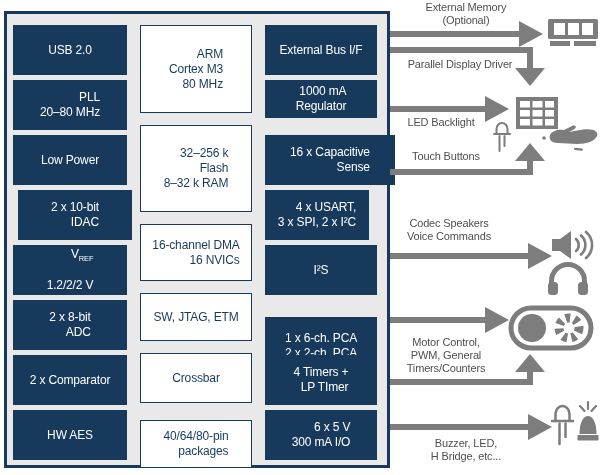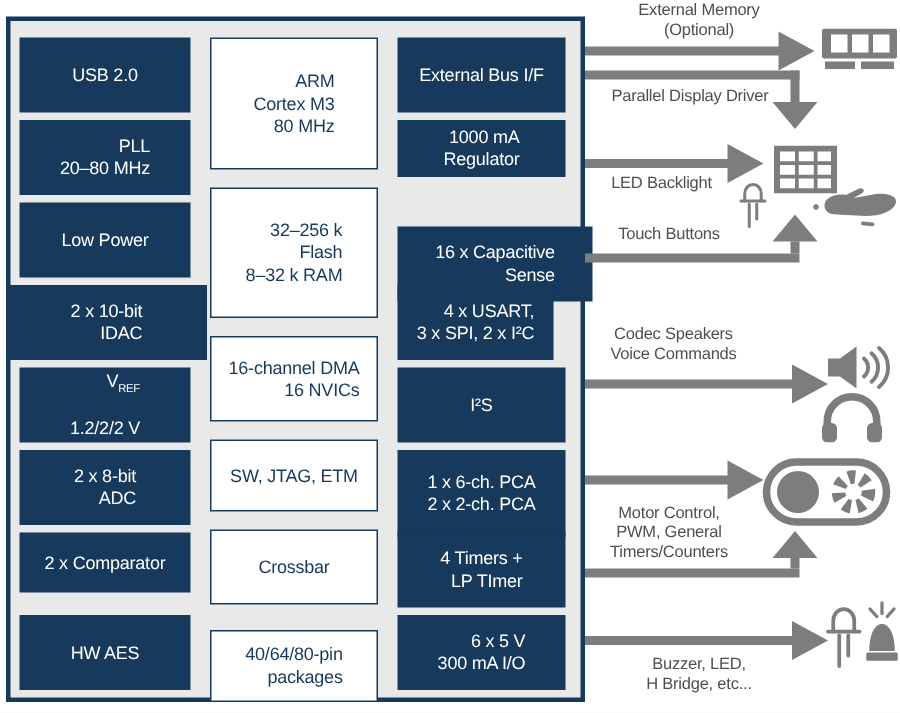--- a/index.html
+++ b/index.html
@@ -32,55 +32,55 @@
 <body>
 
 <div class="stage">
 
   <div class="chip"></div>
 
   <div class="block dark" style="left:13px;top:25px;width:114px;height:50px">USB 2.0</div>
   <div class="block dark" style="left:13px;top:80px;width:114px;height:50px">PLL
 20–80 MHz</div>
   <div class="block dark" style="left:13px;top:135px;width:114px;height:50px">Low Power</div>
-  <div class="block dark" style="left:4px;top:190px;width:134px;height:50px">2 x 10-bit
+  <div class="block dark" style="left:18px;top:190px;width:114px;height:50px">2 x 10-bit
 IDAC</div>
   <div class="block dark" style="left:13px;top:245px;width:114px;height:50px">
     <div>
       <div><span>V</span><sub>REF</sub></div>
       <div>1.2/2/2 V</div>
     </div>
   </div>
   <div class="block dark" style="left:13px;top:300px;width:114px;height:50px">2 x 8-bit
 ADC</div>
-  <div class="block dark" style="left:13px;top:355px;width:114px;height:40px">2 x Comparator</div>
+  <div class="block dark" style="left:13px;top:355px;width:114px;height:50px">2 x Comparator</div>
   <div class="block dark" style="left:13px;top:410px;width:114px;height:50px">HW AES</div>
 
   <div class="block light" style="left:140px;top:25px;width:112px;height:88px">ARM
 Cortex M3
 80 MHz</div>
   <div class="block light" style="left:140px;top:125px;width:112px;height:87px">32–256 k
 Flash
 8–32 k RAM</div>
   <div class="block light" style="left:140px;top:224px;width:112px;height:57px">16-channel DMA
 16 NVICs</div>
   <div class="block light" style="left:140px;top:353px;width:112px;height:50px">Crossbar</div>
   <div class="block light" style="left:140px;top:293px;width:112px;height:48px">SW, JTAG, ETM</div>
   <div class="block light" style="left:140px;top:420px;width:112px;height:48px">40/64/80-pin
 packages</div>
 
   <div class="block dark" style="left:265px;top:25px;width:112px;height:50px">External Bus I/F</div>
   <div class="block dark" style="left:265px;top:80px;width:112px;height:38px">1000 mA
 Regulator</div>
-  <div class="block dark" style="left:265px;top:151px;width:130px;height:50px">16 x Capacitive
+  <div class="block dark" style="left:265px;top:135px;width:130px;height:50px">16 x Capacitive
 Sense</div>
   <div class="block dark" style="left:265px;top:190px;width:104px;height:50px">4 x USART,
 3 x SPI, 2 x I²C</div>
   <div class="block dark" style="left:265px;top:245px;width:112px;height:50px">I²S</div>
-  <div class="block dark" style="left:265px;top:300px;width:112px;height:58px">1 x 6-ch. PCA
+  <div class="block dark" style="left:265px;top:317px;width:112px;height:58px">1 x 6-ch. PCA
 2 x 2-ch. PCA</div>
   <div class="block dark" style="left:265px;top:355px;width:112px;height:50px">4 Timers +
 LP TImer</div>
   <div class="block dark" style="left:265px;top:410px;width:112px;height:50px">6 x 5 V
 300 mA I/O</div>
 
   <div class="ann-label" style="left:395px;top:1px;width:142px">External Memory
 (Optional)</div>
   <div class="shaft" style="left:390px;top:31px;width:130px;height:6px"></div>
   <div class="head-right" style="left:519px;top:21px"></div>

